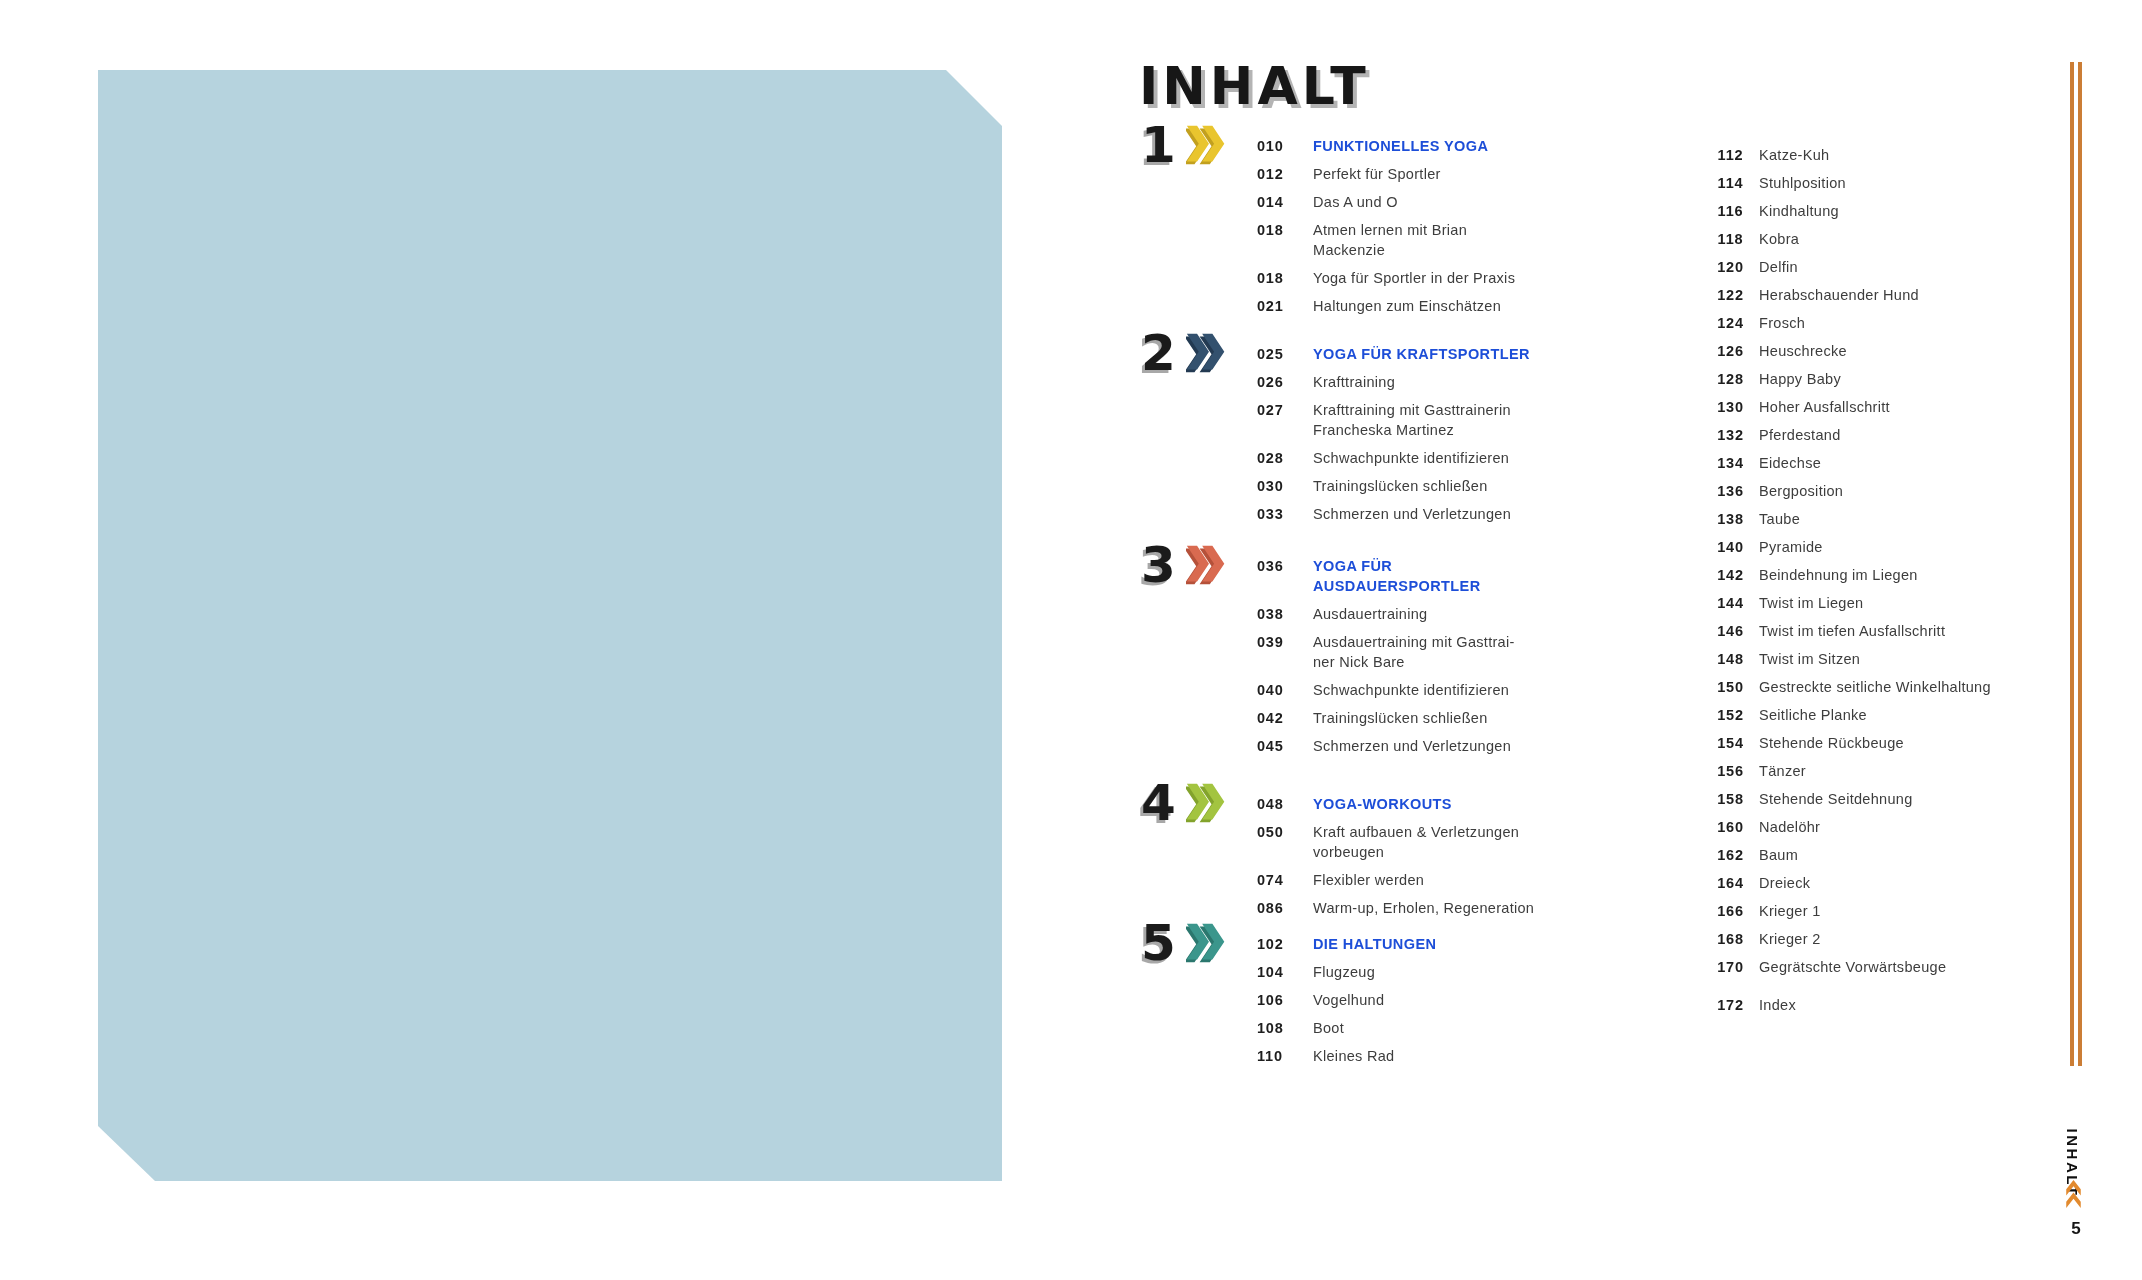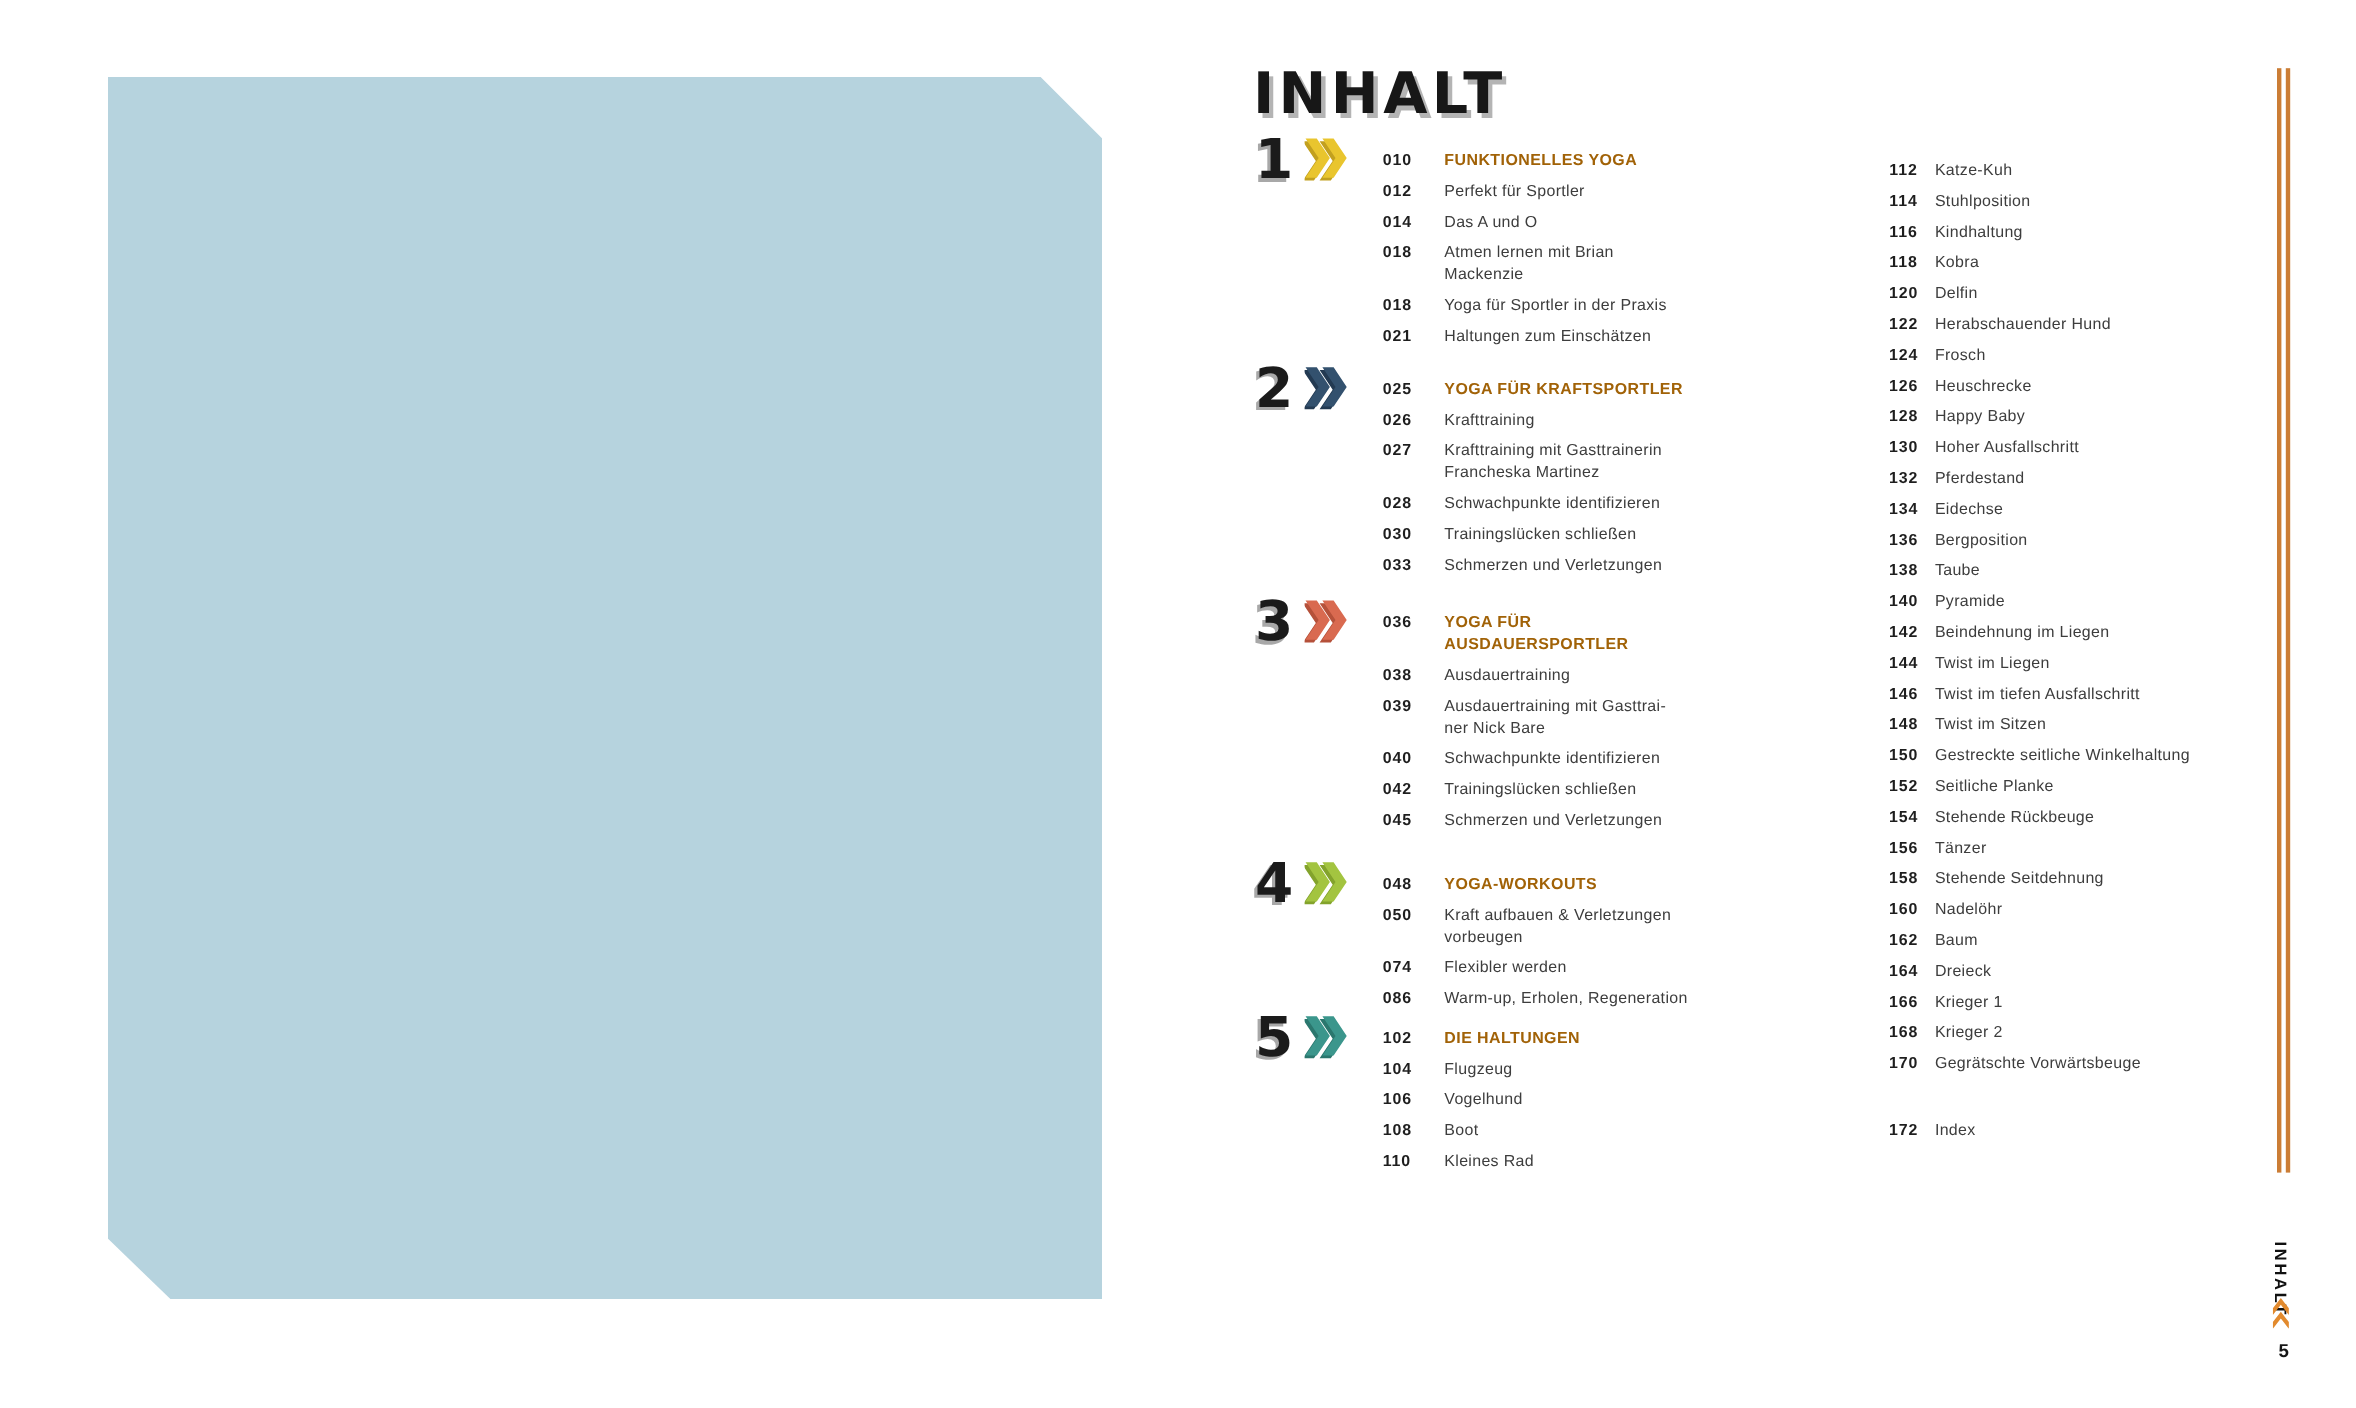--- a/index.html
+++ b/index.html
@@ -20,26 +20,26 @@
   }
   .col{position:absolute;font-size:14.5px;line-height:20px;}
   #col1{left:1257px;top:136px;width:330px;}
   #col2{left:1702px;top:145px;width:370px;text-align:center;}
   .section{position:relative;}
   #col1 .section:nth-of-type(2){margin-top:28px;}
   #col1 .section:nth-of-type(3){margin-top:32px;}
   #col1 .section:nth-of-type(4){margin-top:38px;}
   #col1 .section:nth-of-type(5){margin-top:16px;}
   #col1 .section:nth-of-type(6){margin-top:16px;}
-  #col2 .back-block{margin-top:41px;}
+  #col2 .back-block{margin-top:18px;}
   .row{display:flex;margin-bottom:8px;}
   .row .num{flex:none;width:56px;font-weight:700;color:#1e1e1e;letter-spacing:0.8px;}
   #col2 .row .num{width:57px;}
   .row .ttl{white-space:pre-line;color:#3d3d3d;letter-spacing:0.3px;}
-  .row.hdr .ttl{font-weight:700;color:#a16207;letter-spacing:0.4px;}
+  .row.hdr .ttl{font-weight:700;color:#1d4ed8;letter-spacing:0.4px;}
   .badge{
     position:absolute;left:-116px;top:-13px;
     display:flex;align-items:center;gap:10px;
   }
   .badge .chnum{
     font-family:"DejaVu Sans","Liberation Sans",sans-serif;
     font-weight:900;font-size:50px;line-height:44px;color:#1b1b1b;
     text-shadow:-3px 3px 0 rgba(27,27,27,0.38);
   }
   .rail-line{position:absolute;top:62px;height:1004px;width:4px;}

